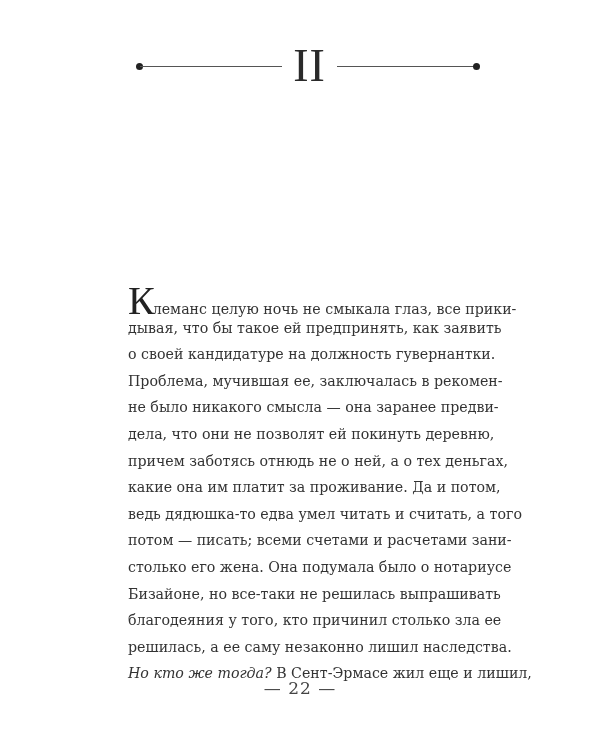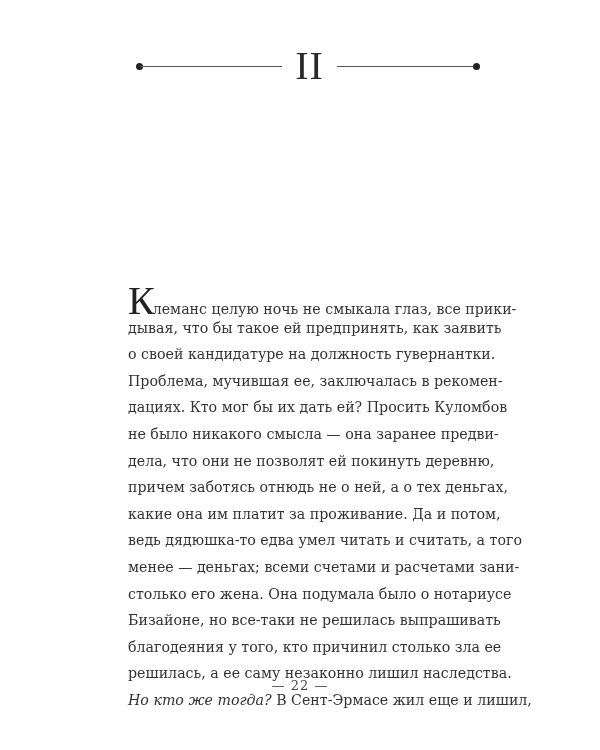--- a/index.html
+++ b/index.html
@@ -40,21 +40,21 @@
     }
     .orn-dot.left { left: 0px; }
     .orn-dot.right { left: 337px; }
     .chapter-num {
       position: absolute;
       left: 146px;
       width: 55px;
       top: -2px;
       text-align: center;
       font-family: "Liberation Serif", serif;
-      font-size: 40px;
+      font-size: 46px;
       letter-spacing: 1px;
       color: #2a2a2a;
       line-height: 40px;
     }
     .body-text {
       position: absolute;
       left: 128px;
       top: 288px;
       width: 336px;
       font-family: "DejaVu Serif", serif;
@@ -83,48 +83,47 @@
     .italic {
       font-style: italic;
     }
     .page-number {
       position: absolute;
       top: 678px;
       left: 0;
       width: 600px;
       text-align: center;
       font-family: "DejaVu Serif", serif;
-      font-size: 13px;
+      font-size: 17px;
       color: #444;
       letter-spacing: 1px;
     }
   </style>
 </head>
 <body>
 
 <div class="ornament">
   <span class="orn-dot left"></span>
   <span class="orn-line left"></span>
   <span class="chapter-num">II</span>
   <span class="orn-line right"></span>
   <span class="orn-dot right"></span>
 </div>
 
 <div class="body-text">
   <span class="line"><span class="dropcap">К</span><span>лeманс целую ночь не смыкала глаз, все прики-</span></span>
   <span class="line">дывая, что бы такое ей предпринять, как заявить</span>
   <span class="line">о своей кандидатуре на должность гувернантки.</span>
   <span class="line">Проблема, мучившая ее, заключалась в рекомен-</span>
-  <span class="line">дациях. Кто мог бы их дать ей? Просить Куломбов</span>
   <span class="line">не было никакого смысла — она заранее предви-</span>
   <span class="line">дела, что они не позволят ей покинуть деревню,</span>
   <span class="line">причем заботясь отнюдь не о ней, а о тех деньгах,</span>
   <span class="line">какие она им платит за проживание. Да и потом,</span>
   <span class="line">ведь дядюшка-то едва умел читать и считать, а того</span>
-  <span class="line">менее — деньгах; всеми счетами и расчетами зани-</span>
+  <span class="line">потом — писать; всеми счетами и расчетами зани-</span>
   <span class="line">столько его жена. Она подумала было о нотариусе</span>
   <span class="line">Бизайоне, но все-таки не решилась выпрашивать</span>
   <span class="line">благодеяния у того, кто причинил столько зла ее</span>
   <span class="line">решилась, а ее саму незаконно лишил наследства.</span>
   <span class="line last"><span class="italic">Но кто же тогда?</span><span> В Сент-Эрмасе жил еще и лишил,</span></span>
 </div>
 
 <div class="page-number">— 22 —</div>
 
 </body></html>

